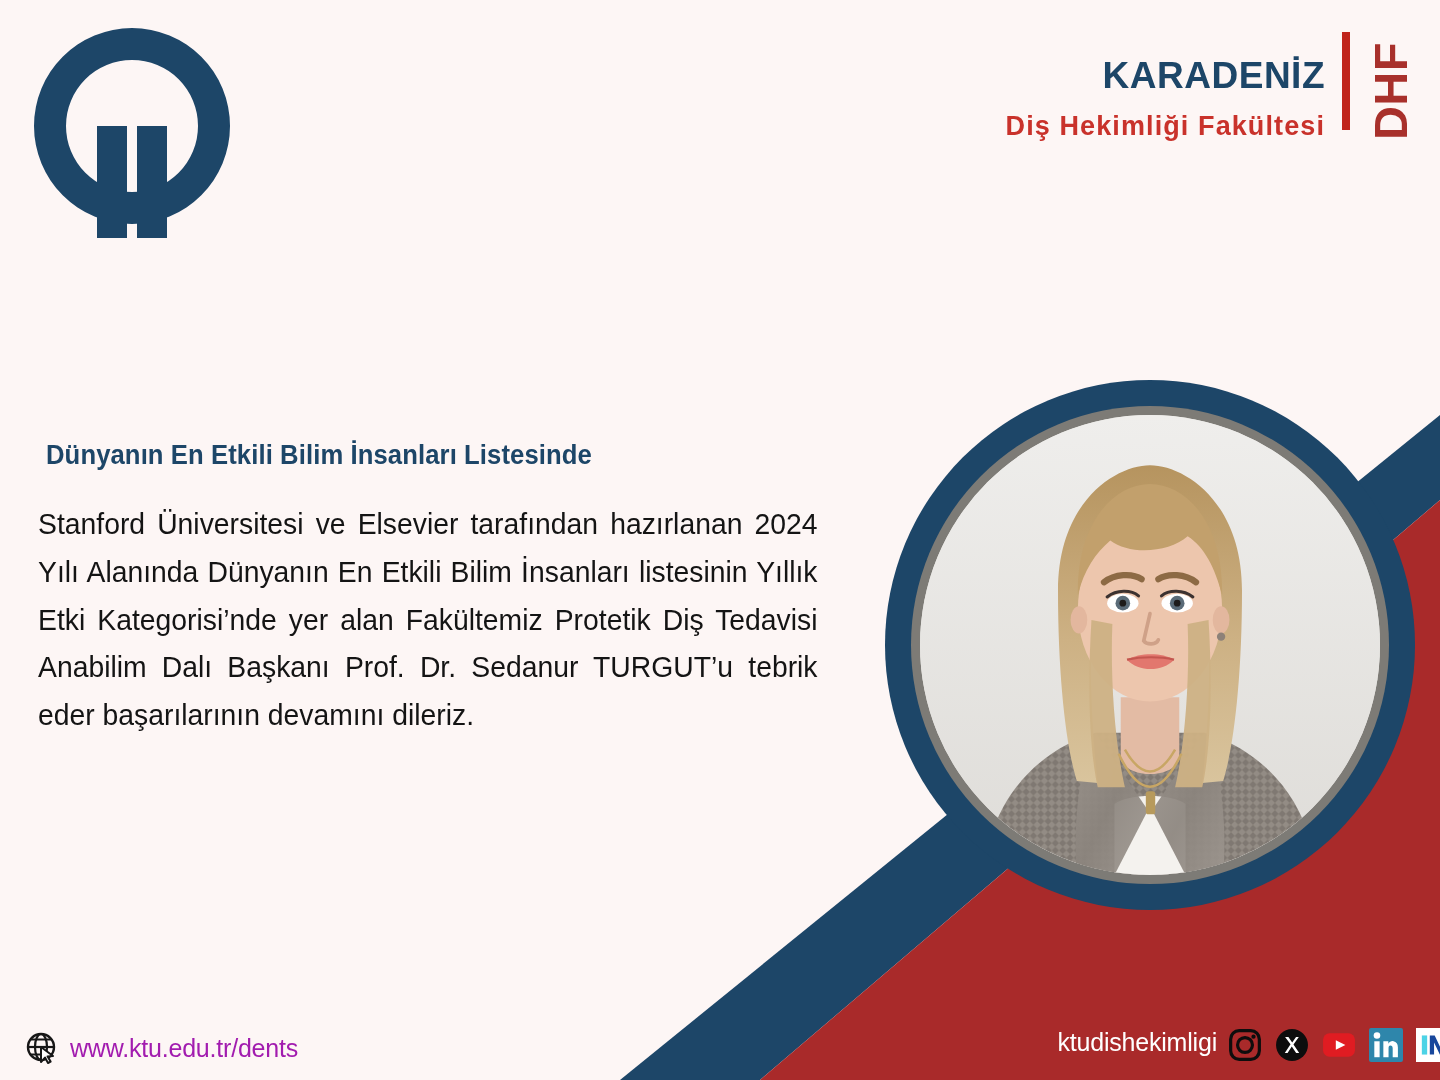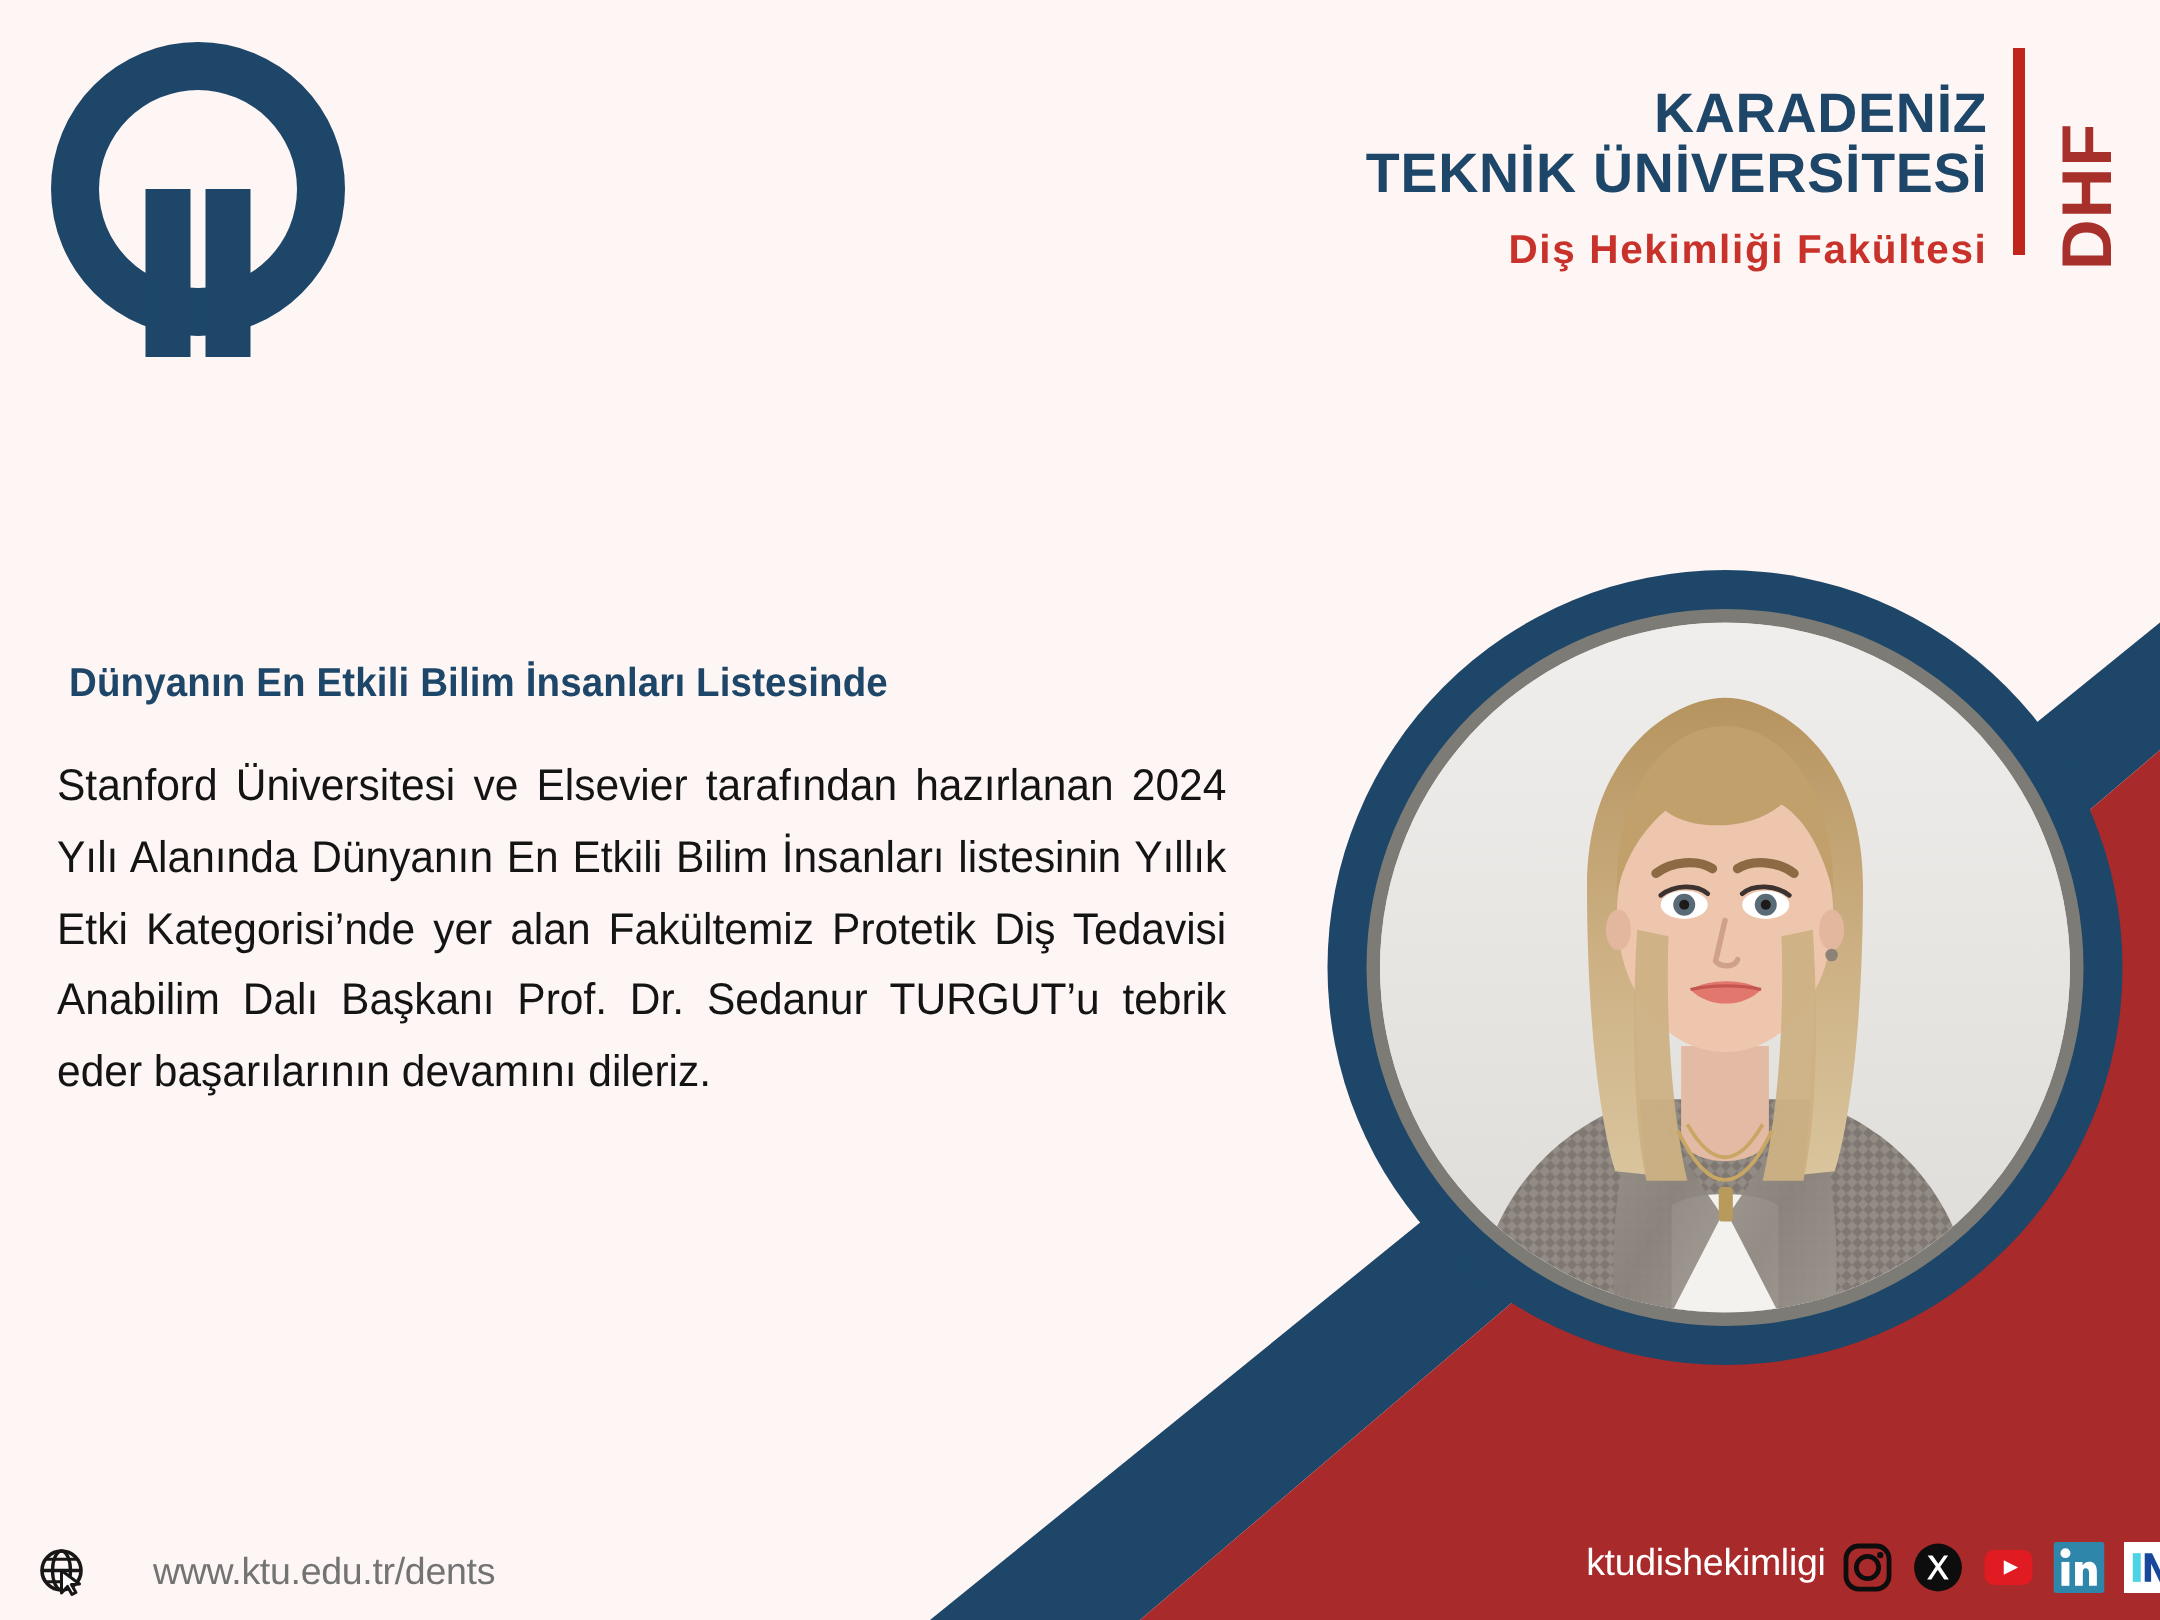--- a/index.html
+++ b/index.html
@@ -164,24 +164,23 @@
   
   .footer-left {
     position: absolute;
     left: 26px;
     bottom: 16px;
     display: flex;
     align-items: center;
     gap: 12px;
   }
   .footer-url {
-    color: #737373;
+    color: #a21caf;
     font-size: 25px;
     letter-spacing: -0.2px;
-    margin-left: 32px;
   }
   .footer-right {
     position: absolute;
     right: 6px;
     bottom: 18px;
     display: flex;
     align-items: flex-start;
     gap: 13px;
   }
   .handle {
@@ -217,21 +216,20 @@
                  M104 38 A66 66 0 1 1 104 170 A66 66 0 1 1 104 38 Z" fill-rule="evenodd"></path>
         <rect x="69" y="104" width="30" height="112"></rect>
         <rect x="109" y="104" width="30" height="112"></rect>
       </g>
     </svg>
   </div>
 
   <div class="wordmark">
     <div class="wordmark-text">
       <div class="wm-l1">KARADENİZ</div>
-      <div class="wm-l2">TEKNİK ÜNİVERSİTESİ</div>
       <div class="wm-l3">Diş Hekimliği Fakültesi</div>
     </div>
     <div class="wm-rule"></div>
     <div class="wm-dhf">DHF</div>
   </div>
 
 
   <div class="headline">Dünyanın En Etkili Bilim İnsanları Listesinde</div>
 
   <div class="body-copy">Stanford Üniversitesi ve Elsevier tarafından hazırlanan 2024 Yılı Alanında Dünyanın En Etkili Bilim İnsanları listesinin Yıllık Etki Kategorisi’nde yer alan  Fakültemiz Protetik Diş Tedavisi Anabilim Dalı Başkanı Prof. Dr. Sedanur TURGUT’u tebrik eder başarılarının devamını dileriz.</div>

